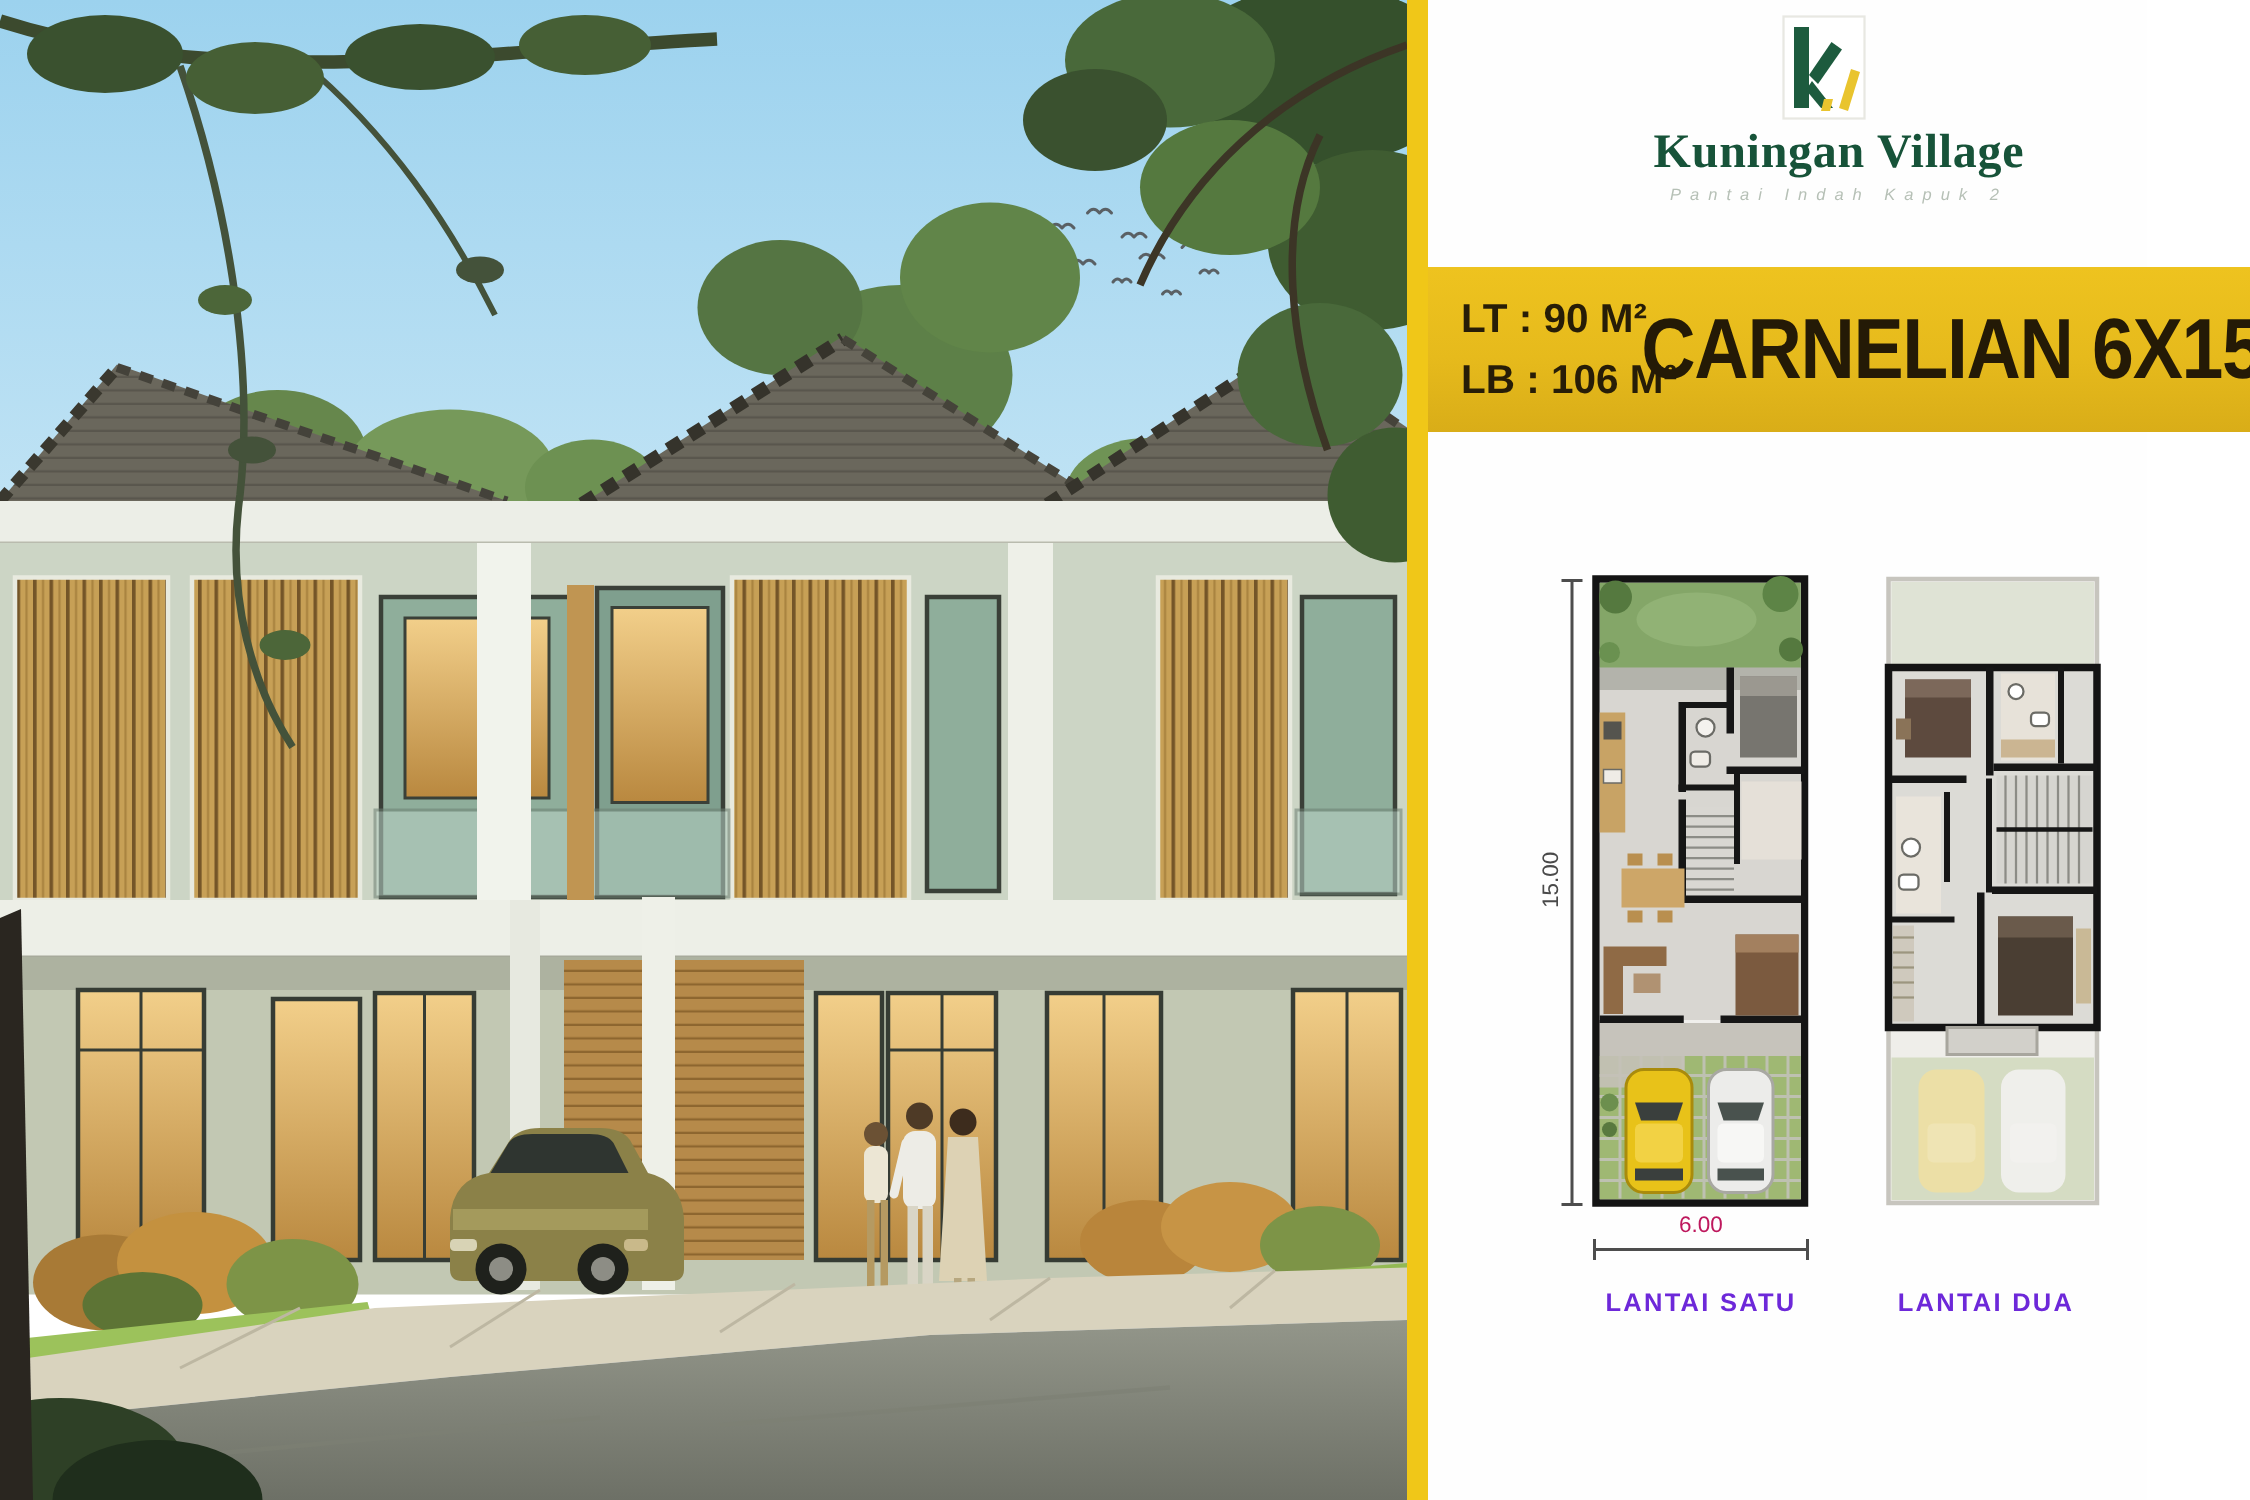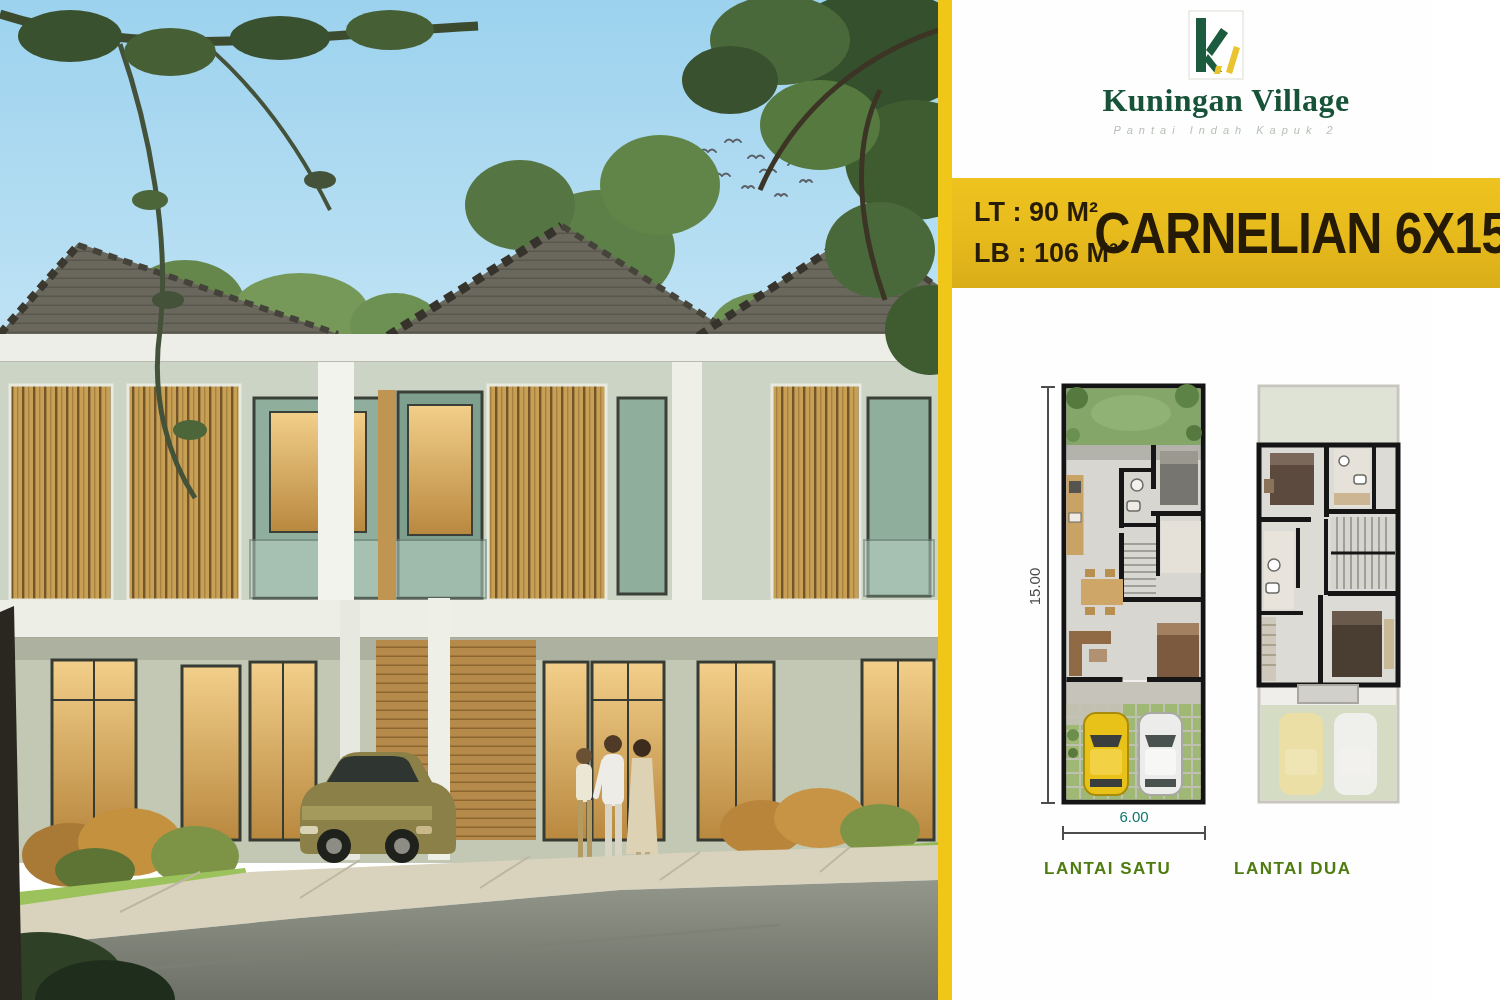--- a/index.html
+++ b/index.html
@@ -43,24 +43,24 @@
   .dim-v{position:absolute;left:95px;top:386px;width:2px;height:418px;background:#4d4d4d;}
   .dim-v::before,.dim-v::after{content:'';position:absolute;left:-6px;width:14px;height:2px;background:#4d4d4d;}
   .dim-v::before{top:0;} .dim-v::after{bottom:0;}
   .dim-v-label{position:absolute;left:52px;top:578px;width:60px;text-align:center;
       transform:rotate(-90deg);font-size:15px;color:#4a4a4a;}
 
   .dim-h{position:absolute;left:110px;top:832px;width:144px;height:2px;background:#4d4d4d;}
   .dim-h::before,.dim-h::after{content:'';position:absolute;top:-6px;width:2px;height:14px;background:#4d4d4d;}
   .dim-h::before{left:0;} .dim-h::after{right:0;}
   .dim-h-label{position:absolute;left:110px;top:808px;width:144px;text-align:center;
-      font-size:15px;color:#0f766e;}
-
-  .plan-label{position:absolute;top:859px;width:180px;text-align:left;
-      font-size:17px;font-weight:bold;letter-spacing:1.5px;color:#4d7c0f;}
+      font-size:15px;color:#be185d;}
+
+  .plan-label{position:absolute;top:859px;width:180px;text-align:center;
+      font-size:17px;font-weight:bold;letter-spacing:1.5px;color:#6d28d9;}
   .label-1{left:92px;} .label-2{left:282px;}
 </style>
 </head>
 <body>
 
 <div class="poster">
 
   <div class="scene-wrap">
     <svg width="938" height="1000" viewBox="0 0 938 1000">
       <defs>

